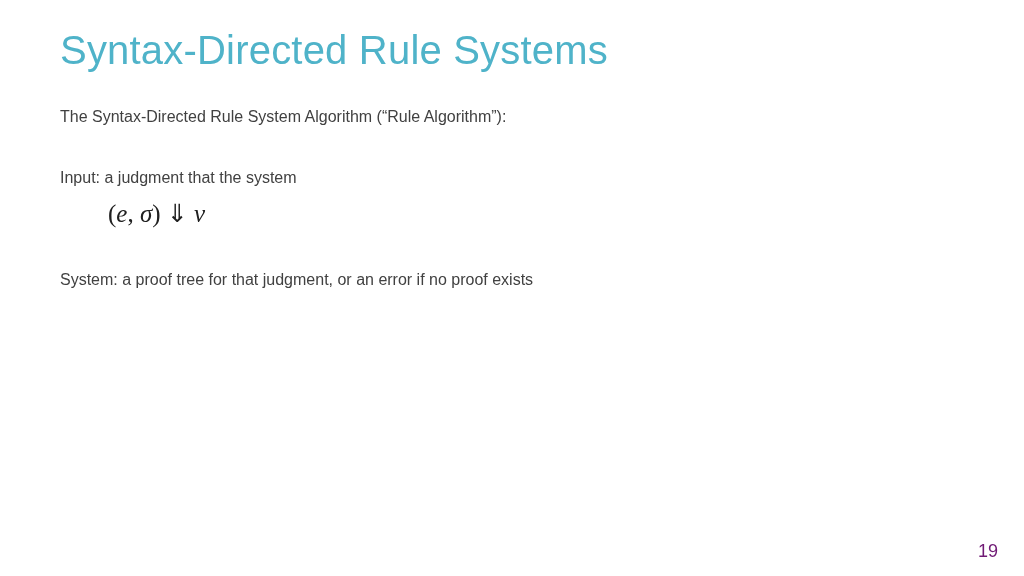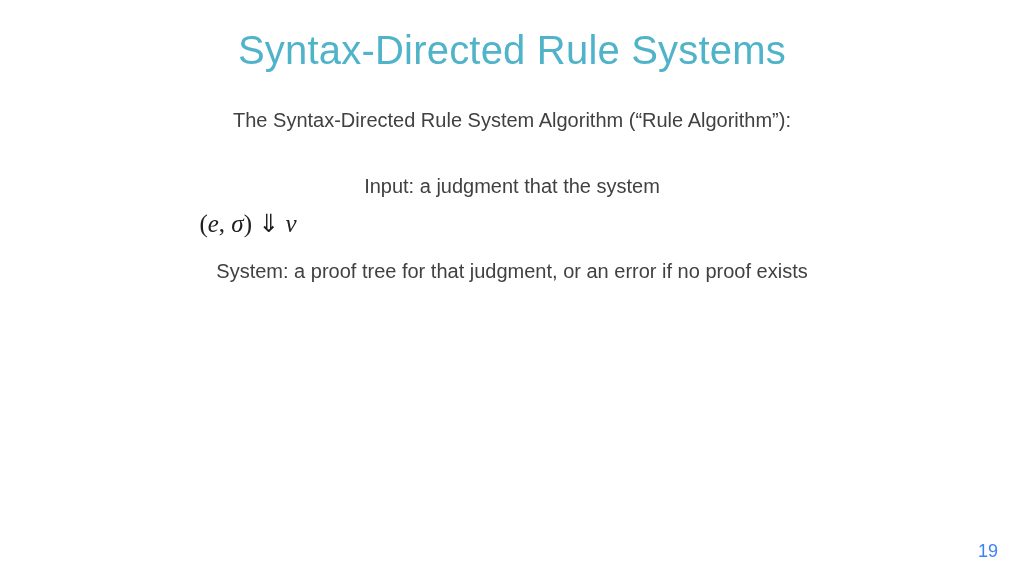--- a/index.html
+++ b/index.html
@@ -1,19 +1,18 @@
 <!DOCTYPE html>
 <html><head>
   <meta charset="utf-8">
   <style>
     * {
       margin: 0;
       padding: 0;
       box-sizing: border-box;
-      text-align: center;
     }
     body {
       width: 1024px;
       height: 576px;
       background: #ffffff;
       font-family: "Segoe UI Light", "Segoe UI", "Helvetica Neue", Arial, sans-serif;
       position: relative;
       overflow: hidden;
     }
     .slide {
@@ -24,31 +23,31 @@
     }
     .title {
       color: #4fb3c9;
       font-size: 40px;
       font-weight: 300;
       margin-bottom: 34px;
       letter-spacing: 0.2px;
     }
     .body-text {
       color: #414141;
-      font-size: 20px;
+      font-size: 16px;
       font-weight: 400;
       line-height: 1.3;
       margin-bottom: 40px;
     }
     .body-text.input-line {
       margin-bottom: 10px;
     }
     .formula-row {
       display: flex;
-      margin-bottom: 20px;
+      margin-bottom: 42px;
       color: #202020;
       font-size: 25px;
       font-family: "Cambria Math", "Times New Roman", serif;
       gap: 32px;
     }
     .formula-left {
       margin-left: 48px;
       width: 280px;
     }
     .formula-right {
@@ -59,21 +58,21 @@
     }
     .prime {
       font-size: 20px;
       vertical-align: super;
       margin-left: -2px;
     }
     .page-number {
       position: absolute;
       bottom: 14px;
       right: 26px;
-      color: #3b82f6;
+      color: #701a75;
       font-size: 18px;
       font-weight: 400;
     }
   </style>
 </head>
 <body>
 
 <div class="slide">
   <h1 class="title">Syntax-Directed Rule Systems</h1>
 

